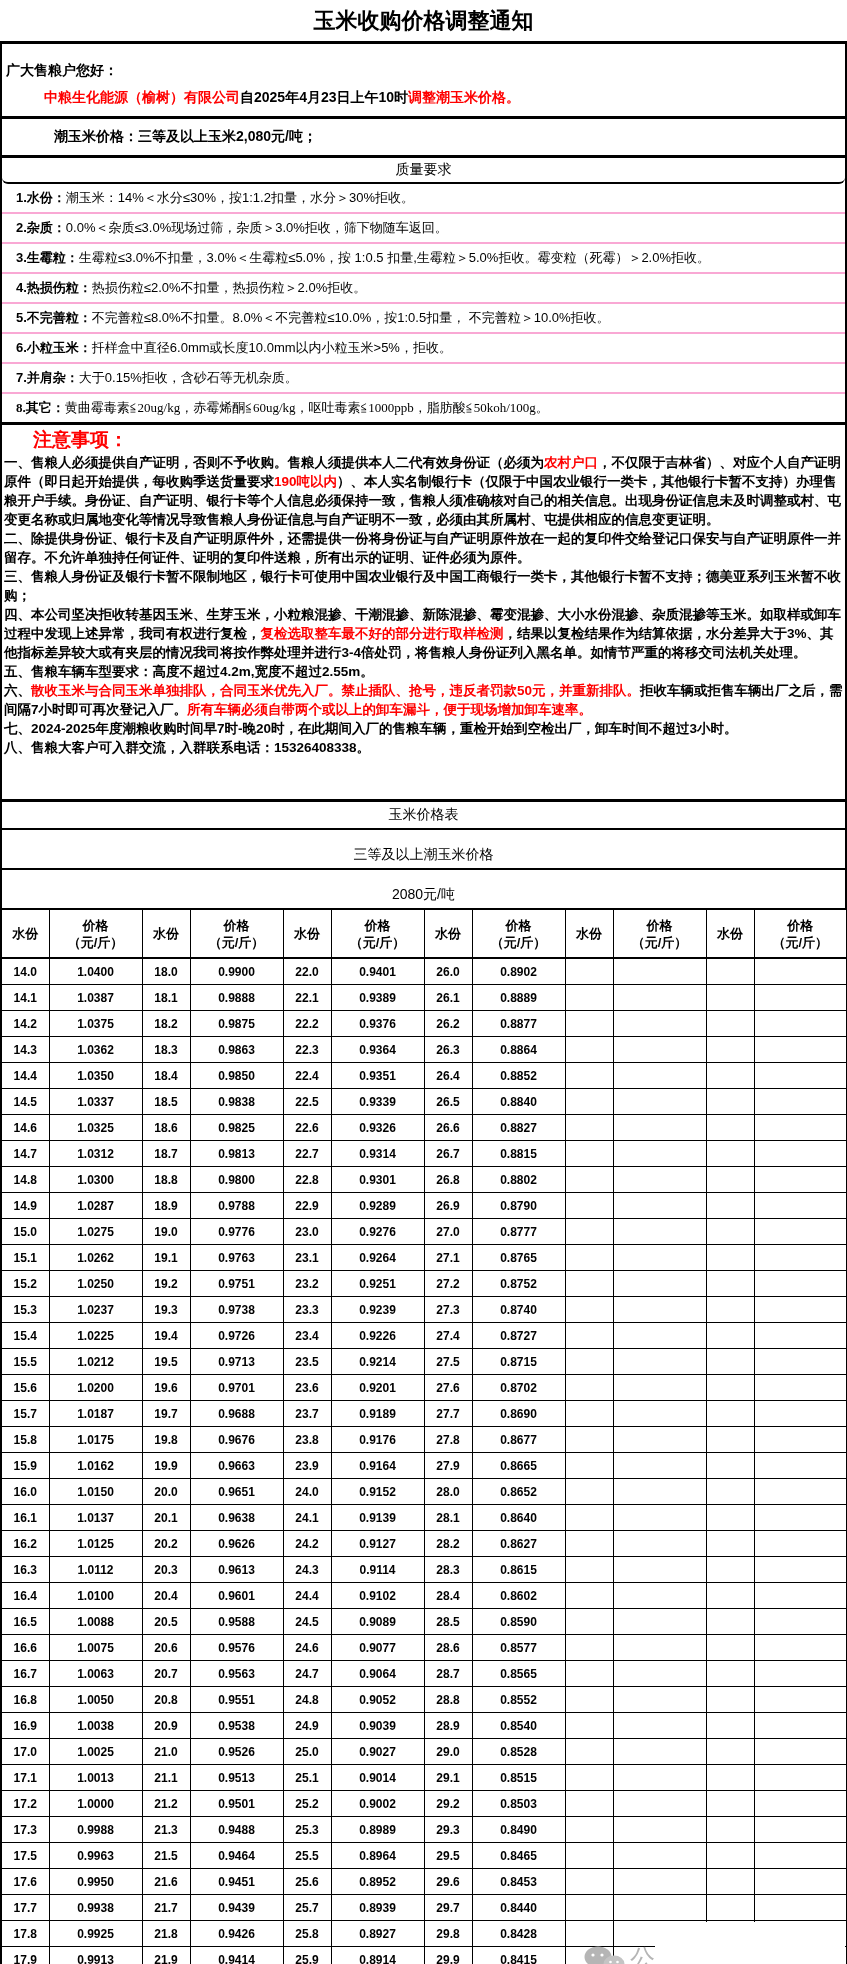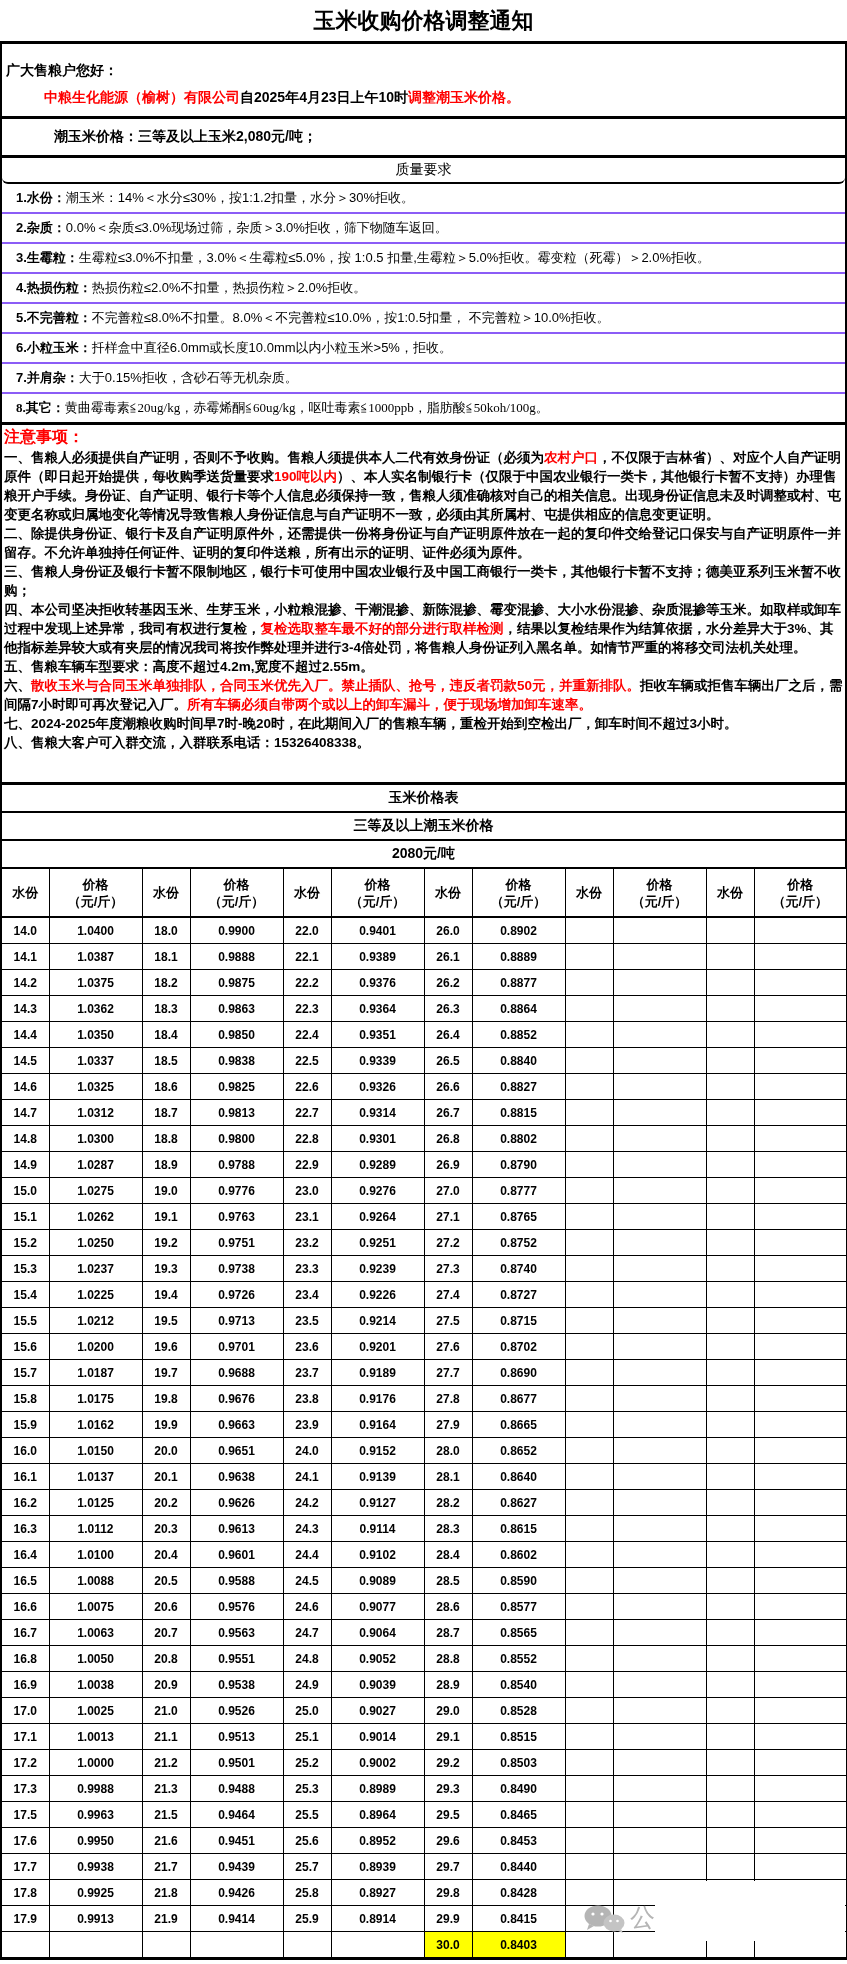--- a/index.html
+++ b/index.html
@@ -7,28 +7,28 @@
   .doc { width:847px; }
   .doc-title { text-align:center; font-size:22px; font-weight:bold; padding:6px 0 5px; }
   .content { border-left:2px solid #000; border-right:2px solid #000; border-top:3px solid #000; }
   .sec { border-bottom:3px solid #000; }
   .sec-med { border-bottom:2px solid #000;border-radius:6px; }
   .greeting { font-weight:bold; font-size:14px; padding:18px 4px 0 4px; }
   .announcement { font-weight:bold; font-size:14px; padding:9px 4px 9px 42px; }
   .red { color:#ff0000; }
   .price-line { font-weight:bold; font-size:14px; padding:9px 4px 9px 52px; }
   .quality-header { text-align:center; font-size:14px; padding:3px 0; }
-  .qrow { font-size:13px; padding:5px 4px 5px 14px; border-bottom:2px solid #8b5cf6; }
+  .qrow { font-size:13px; padding:5px 4px 5px 14px; border-bottom:2px solid #f9a8d4; }
   .qrow:last-child { border-bottom:3px solid #000;font-family:Liberation Serif, serif; }
   .qlabel { font-weight:bold; }
   .notes { padding:2px 2px 0 2px; }
-  .notes-header { color:#ff0000; font-weight:bold; font-size:16px; }
+  .notes-header { color:#ff0000; font-weight:bold; font-size:19px;margin-left:29px; }
   .note { font-weight:bold; font-size:13.5px; line-height:19px; }
   .spacer { height:30px; }
-  .tbl-title { text-align:center; font-weight:bold; font-size:14px; padding:4px 8px; border-bottom:2px solid #000; }
+  .tbl-title { text-align:center; font-weight:normal; font-size:14px; padding:4px 8px; border-bottom:2px solid #000;margin-top:12px; }
   .tbl-title.first { border-top:3px solid #000; }
   .table-wrap { position:relative; }
   table { border-collapse:collapse; width:847px; table-layout:fixed; }
   th,td { border:1px solid #000; text-align:center; padding:0; overflow:hidden; }
   thead th { font-size:13px; font-weight:bold; height:47px; border-bottom:2px solid #000; line-height:17px; }
   tbody td { font-size:12px; font-weight:bold; height:25px; }
   table { border-bottom:3px solid #000; }
   td.hl { background:#ffff00; }
   col.c-m { width:48px; } col.c-p { width:93px; }
   .wm-cover { position:absolute; right:2px; bottom:19px; width:190px; height:60px; background:#fff; }

